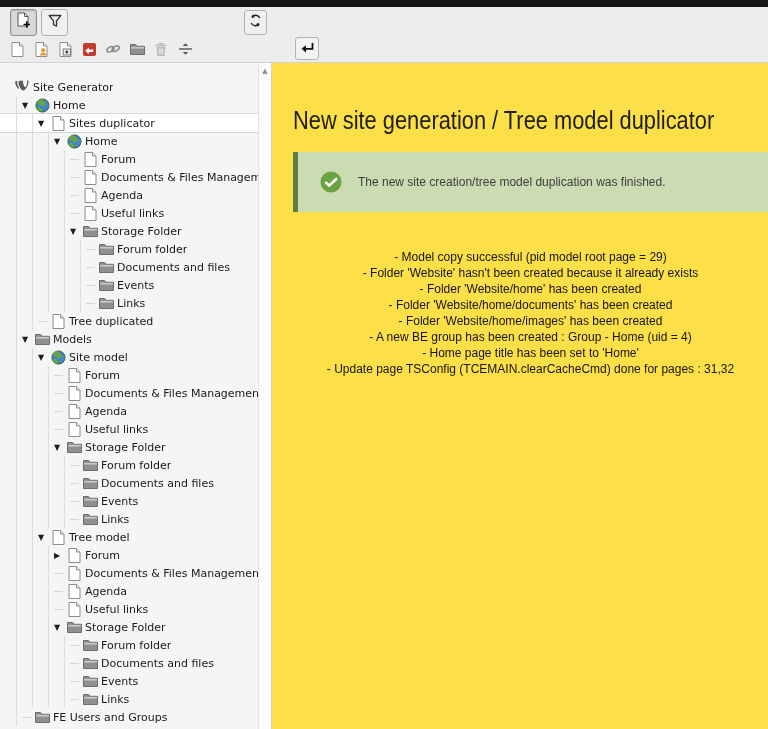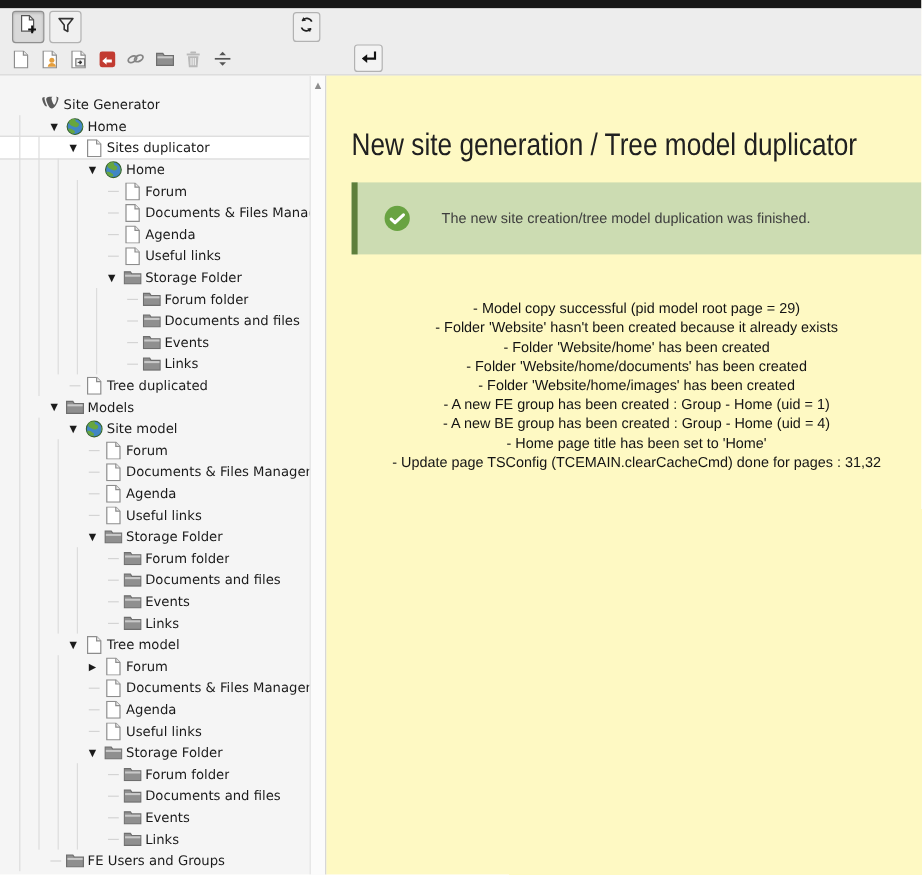--- a/index.html
+++ b/index.html
@@ -26,34 +26,34 @@
                border-left:1px solid #e2e2e2;box-sizing:border-box;}
   .scrollup{display:block;text-align:center;font-size:7px;color:#8d8d8d;padding-top:4px;cursor:default;}
   .highlight{position:absolute;left:0;height:18px;right:13px;background:#fff;
              border-top:1px solid #d6d6d6;border-bottom:1px solid #d6d6d6;box-sizing:content-box;}
   .tree{position:absolute;left:0;top:15px;right:13px;bottom:0;}
   .tree ul{list-style:none;margin:0;padding:0;}
   .tree > ul{padding-left:14px;}
   .tree li ul{margin-left:10px;padding-left:5px;border-left:1px solid #dcdcdc;}
   .tree > ul > li > ul{margin-left:2px;}
   .trow{height:18px;display:flex;align-items:center;white-space:nowrap;
-        font-size:11px;color:#1a1a1a;cursor:default;margin-left:20px;}
+        font-size:11px;color:#1a1a1a;cursor:default;}
   .twist{width:12px;flex:none;display:flex;align-items:center;font-size:8px;color:#1b1b1b;
          font-family:"DejaVu Sans",sans-serif;}
   .twist .stub{width:9px;border-top:1px solid #d4d4d4;height:0;}
   .ticon{width:16px;margin-right:3px;flex:none;display:flex;align-items:center;justify-content:center;}
   .tlabel{overflow:hidden;}
   
-  .content{position:absolute;left:272px;top:63px;right:0;bottom:0;background:#fef9c3;
+  .content{position:absolute;left:272px;top:63px;right:0;bottom:0;background:#fde047;
            padding:41px 0 0 21px;box-sizing:border-box;overflow:hidden;}
   .content h1{margin:0 0 16px 0;font-family:"Liberation Sans",sans-serif;font-weight:400;
               font-size:26px;line-height:32px;color:#202020;white-space:nowrap;
               transform:scaleX(.84);transform-origin:0 50%;}
   .alert-success{height:60px;display:flex;align-items:center;padding-left:22px;box-sizing:border-box;
-                 background:#ccdcb2;border-left:5px solid #5e7f3c;gap:10px;}
+                 background:#ccdcb2;border-left:5px solid #5e7f3c;}
   .alert-success .aicon{margin-right:16px;display:flex;}
   .alert-success .atext{font-family:"Liberation Sans",sans-serif;font-size:12px;color:#3d3d3d;}
   .log{margin-top:37px;font-family:"Liberation Sans",sans-serif;font-size:12px;
        line-height:16px;color:#141414;}
   .log div{white-space:nowrap;text-align:center;}
 </style>
 </head>
 <body>
 
 <div id="app">
@@ -679,19 +679,18 @@
           </svg>
         </span>
       <span class="atext">The new site creation/tree model duplication was finished.</span>
     </div>
     <div class="log" id="log">
         <div>- Model copy successful (pid model root page = 29)</div>
         <div>- Folder 'Website' hasn't been created because it already exists</div>
         <div>- Folder 'Website/home' has been created</div>
         <div>- Folder 'Website/home/documents' has been created</div>
         <div>- Folder 'Website/home/images' has been created</div>
-        <div>- A new FE group has been created : Group - Home (uid = 1)</div>
         <div>- A new BE group has been created : Group - Home (uid = 4)</div>
         <div>- Home page title has been set to 'Home'</div>
         <div>- Update page TSConfig (TCEMAIN.clearCacheCmd) done for pages : 31,32</div>
       </div>
   </div>
 </div>
 
 </body></html>

